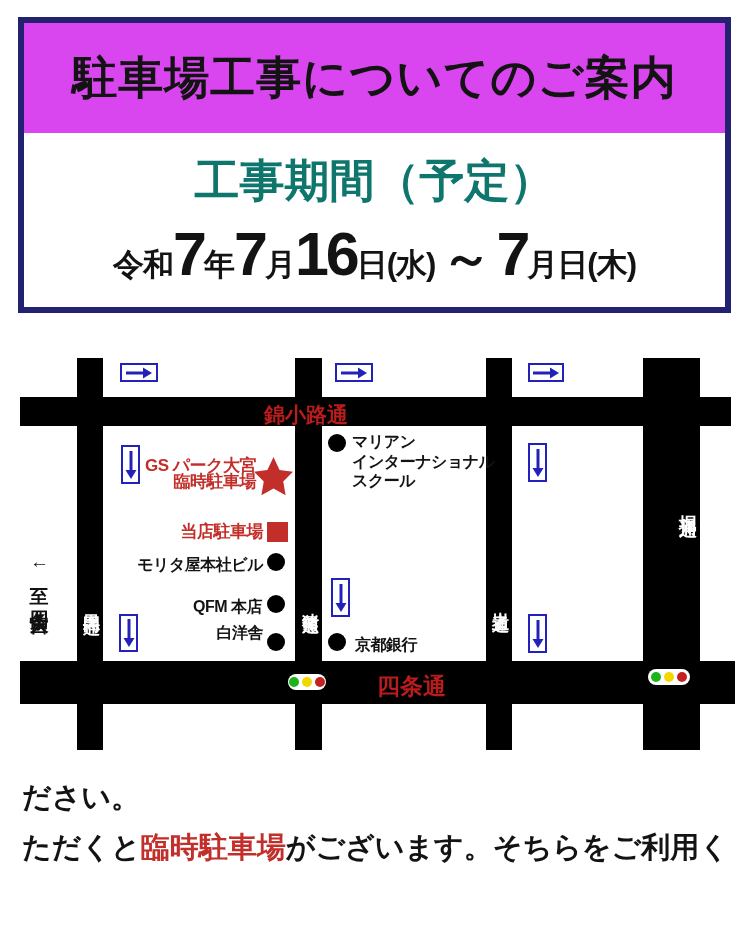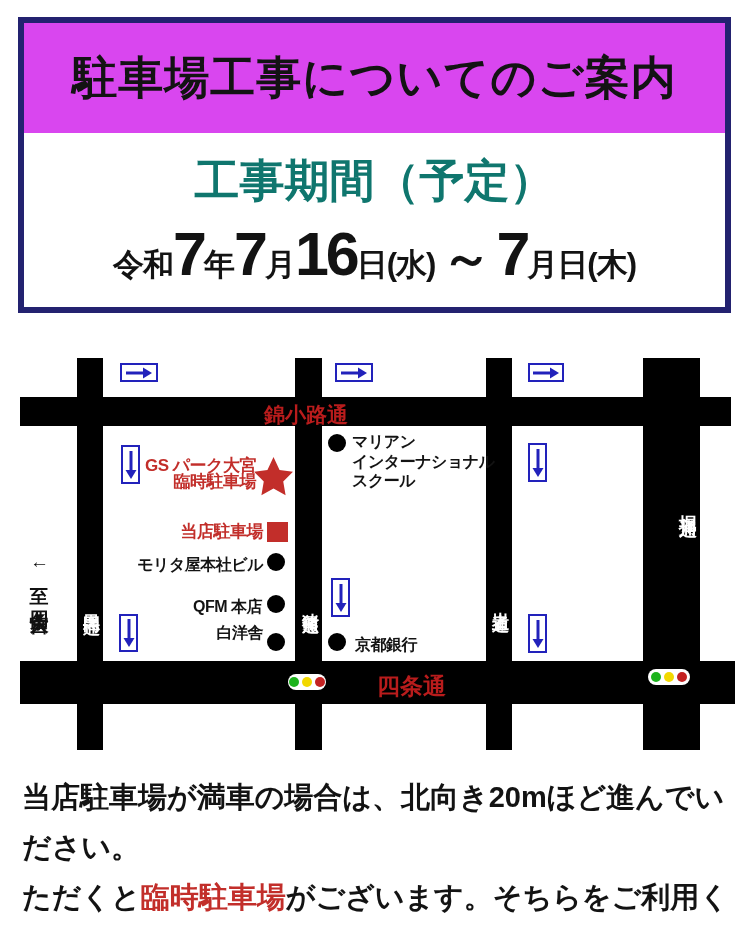--- a/index.html
+++ b/index.html
@@ -198,18 +198,17 @@
       <span class="tl-dot" style="background:#c42222;"></span>
     </div>
     <div class="tl-pill" style="left:648px; top:669px; width:42px; height:16px;">
       <span class="tl-dot" style="background:#1db31d;"></span>
       <span class="tl-dot" style="background:#f2d800;"></span>
       <span class="tl-dot" style="background:#c42222;"></span>
     </div>
   </div>
 
   <div class="notice">
-    <div class="notice-line">当店駐車場が満車の場合は、北向き20mほど進んでい</div>
     <div class="notice-line">ださい。</div>
     <div class="notice-line"><span>ただくと</span><span class="notice-red">臨時駐車場</span><span>がございます。そちらをご利用く</span></div>
   </div>
 
 </div>
 
 </body></html>

